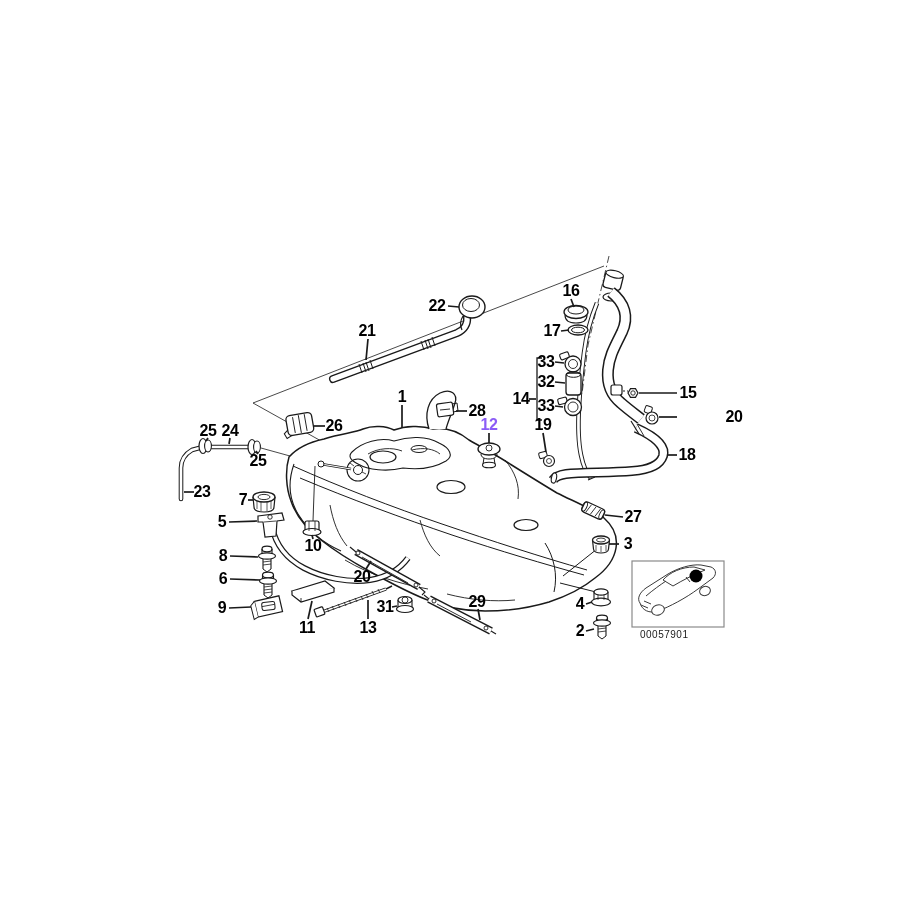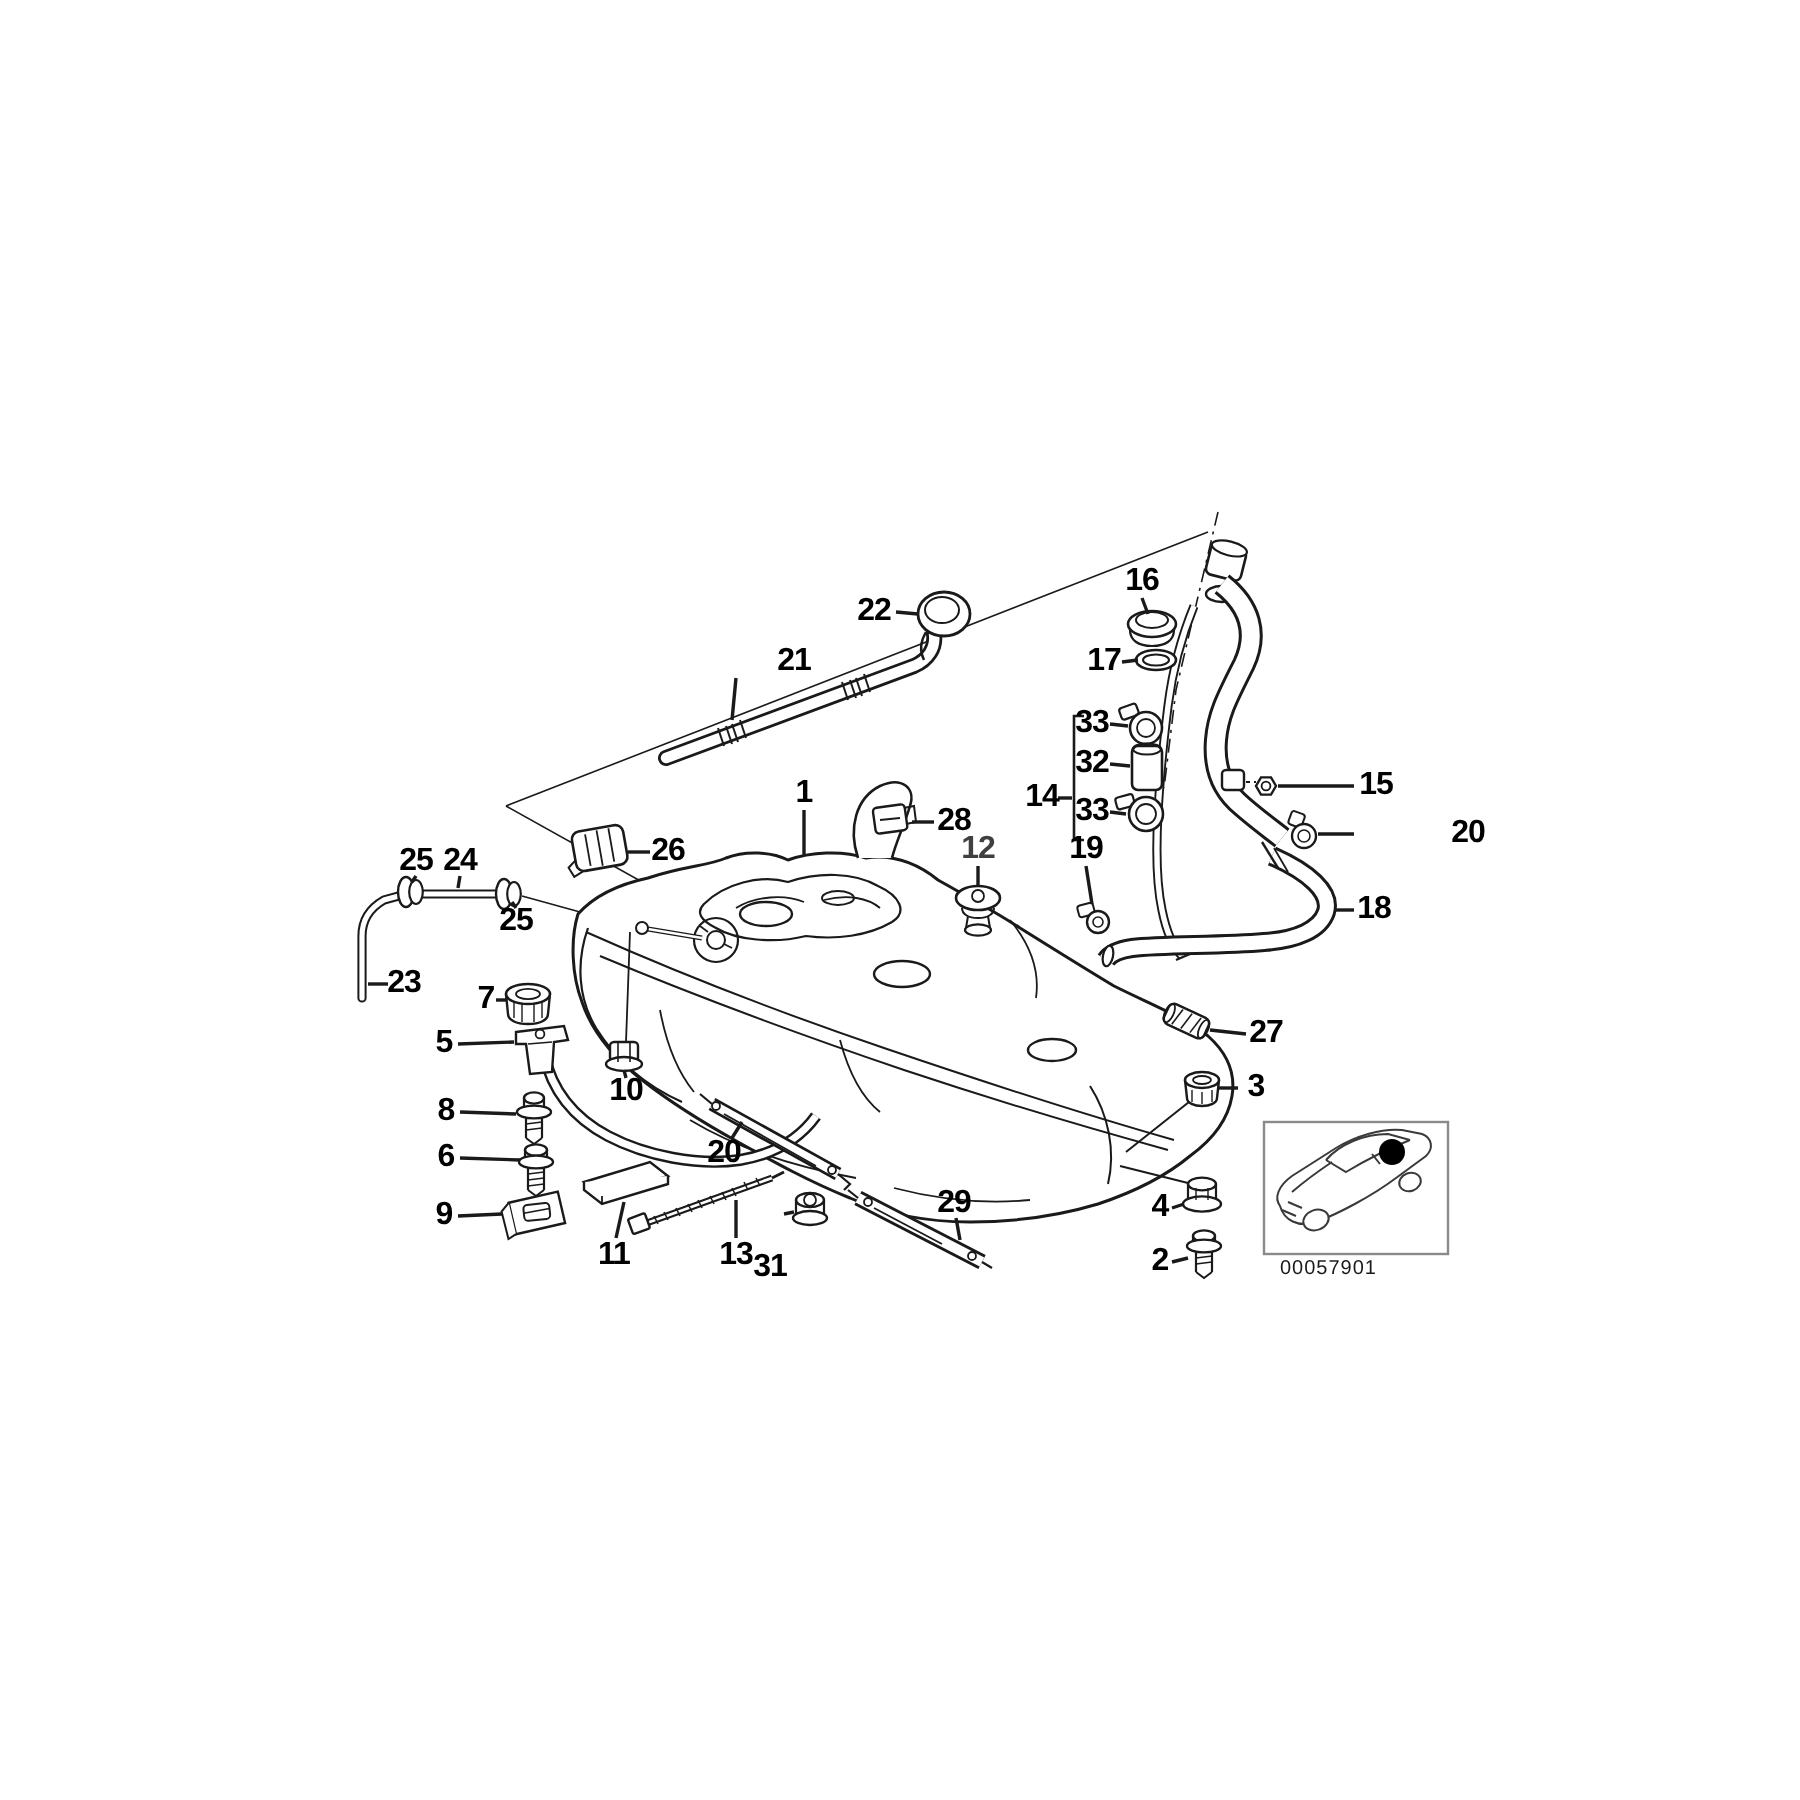--- a/index.html
+++ b/index.html
@@ -368,41 +368,41 @@
       <div class="callout" style="left: 580px; top: 631px; color: rgb(0, 0, 0);">2</div>
       <div class="callout" style="left: 628px; top: 544px; color: rgb(0, 0, 0);">3</div>
       <div class="callout" style="left: 580px; top: 604px; color: rgb(0, 0, 0);">4</div>
       <div class="callout" style="left: 222px; top: 522px; color: rgb(0, 0, 0);">5</div>
       <div class="callout" style="left: 223px; top: 579px; color: rgb(0, 0, 0);">6</div>
       <div class="callout" style="left: 243px; top: 500px; color: rgb(0, 0, 0);">7</div>
       <div class="callout" style="left: 223px; top: 556px; color: rgb(0, 0, 0);">8</div>
       <div class="callout" style="left: 222px; top: 608px; color: rgb(0, 0, 0);">9</div>
       <div class="callout" style="left: 313px; top: 546px; color: rgb(0, 0, 0);">10</div>
       <div class="callout" style="left: 307px; top: 628px; color: rgb(0, 0, 0);">11</div>
-      <div class="callout" style="left: 489px; top: 425px; color: #404040;">12</div>
+      <div class="callout" style="left: 489px; top: 425px; color: #8b5cf6;">12</div>
       <div class="callout" style="left: 368px; top: 628px; color: rgb(0, 0, 0);">13</div>
       <div class="callout" style="left: 521px; top: 399px; color: rgb(0, 0, 0);">14</div>
       <div class="callout" style="left: 688px; top: 393px; color: rgb(0, 0, 0);">15</div>
       <div class="callout" style="left: 571px; top: 291px; color: rgb(0, 0, 0);">16</div>
       <div class="callout" style="left: 552px; top: 331px; color: rgb(0, 0, 0);">17</div>
       <div class="callout" style="left: 687px; top: 455px; color: rgb(0, 0, 0);">18</div>
       <div class="callout" style="left: 543px; top: 425px; color: rgb(0, 0, 0);">19</div>
       <div class="callout" style="left: 688px; top: 417px; color: rgb(0, 0, 0); margin-left: 46px;">20</div>
-      <div class="callout" style="left: 367px; top: 331px; color: rgb(0, 0, 0); margin-left: 30px;">21</div>
+      <div class="callout" style="left: 367px; top: 331px; color: rgb(0, 0, 0);">21</div>
       <div class="callout" style="left: 437px; top: 306px; color: rgb(0, 0, 0);">22</div>
       <div class="callout" style="left: 202px; top: 492px; color: rgb(0, 0, 0);">23</div>
       <div class="callout" style="left: 230px; top: 431px; color: rgb(0, 0, 0);">24</div>
       <div class="callout" style="left: 208px; top: 431px; color: rgb(0, 0, 0);">25</div>
       <div class="callout" style="left: 258px; top: 461px; color: rgb(0, 0, 0);">25</div>
       <div class="callout" style="left: 334px; top: 426px; color: rgb(0, 0, 0);">26</div>
       <div class="callout" style="left: 633px; top: 517px; color: rgb(0, 0, 0);">27</div>
       <div class="callout" style="left: 477px; top: 411px; color: rgb(0, 0, 0);">28</div>
       <div class="callout" style="left: 477px; top: 602px; color: rgb(0, 0, 0);">29</div>
       <div class="callout" style="left: 362px; top: 577px; color: rgb(0, 0, 0);">20</div>
-      <div class="callout" style="left: 385px; top: 607px; color: rgb(0, 0, 0); margin-top: 27px;">31</div>
+      <div class="callout" style="left: 385px; top: 607px; color: rgb(0, 0, 0);">31</div>
       <div class="callout" style="left: 546px; top: 382px; color: rgb(0, 0, 0);">32</div>
       <div class="callout" style="left: 546px; top: 362px; color: rgb(0, 0, 0);">33</div>
       <div class="callout" style="left: 546px; top: 406px; color: rgb(0, 0, 0);">33</div>
     </div>
 
 <div class="thumb-code" style="left:640px;top:629px;position:absolute">00057901</div>
 
 </div>
 
 </body></html>

